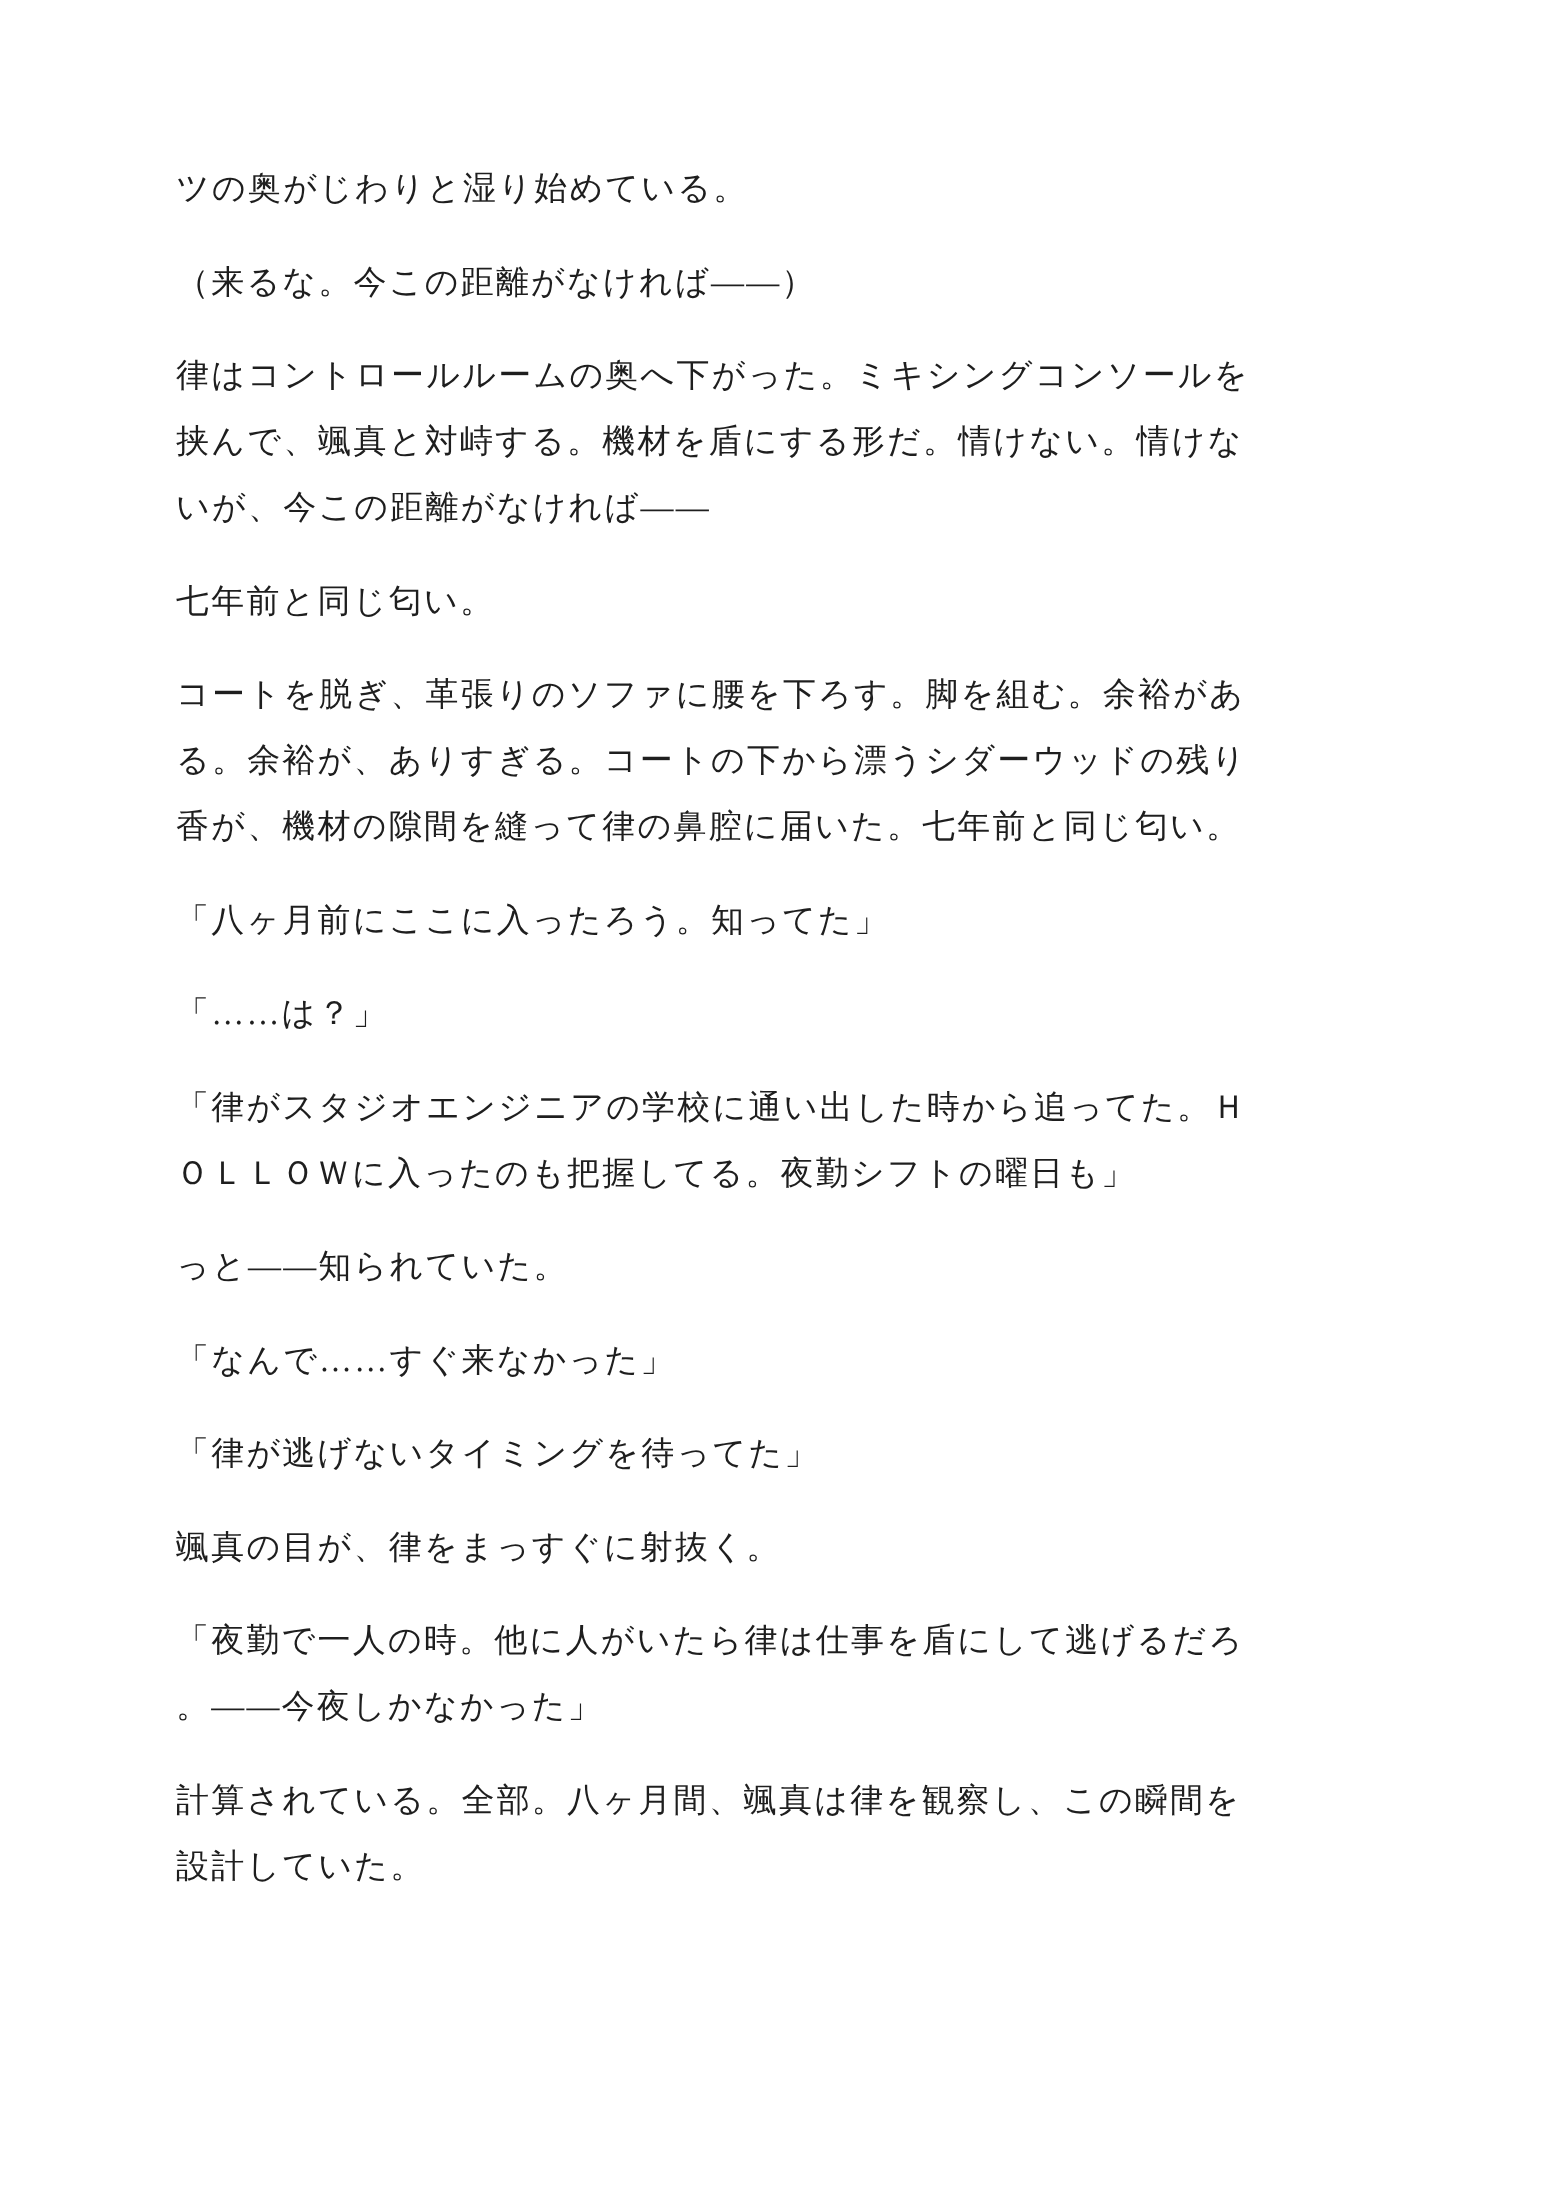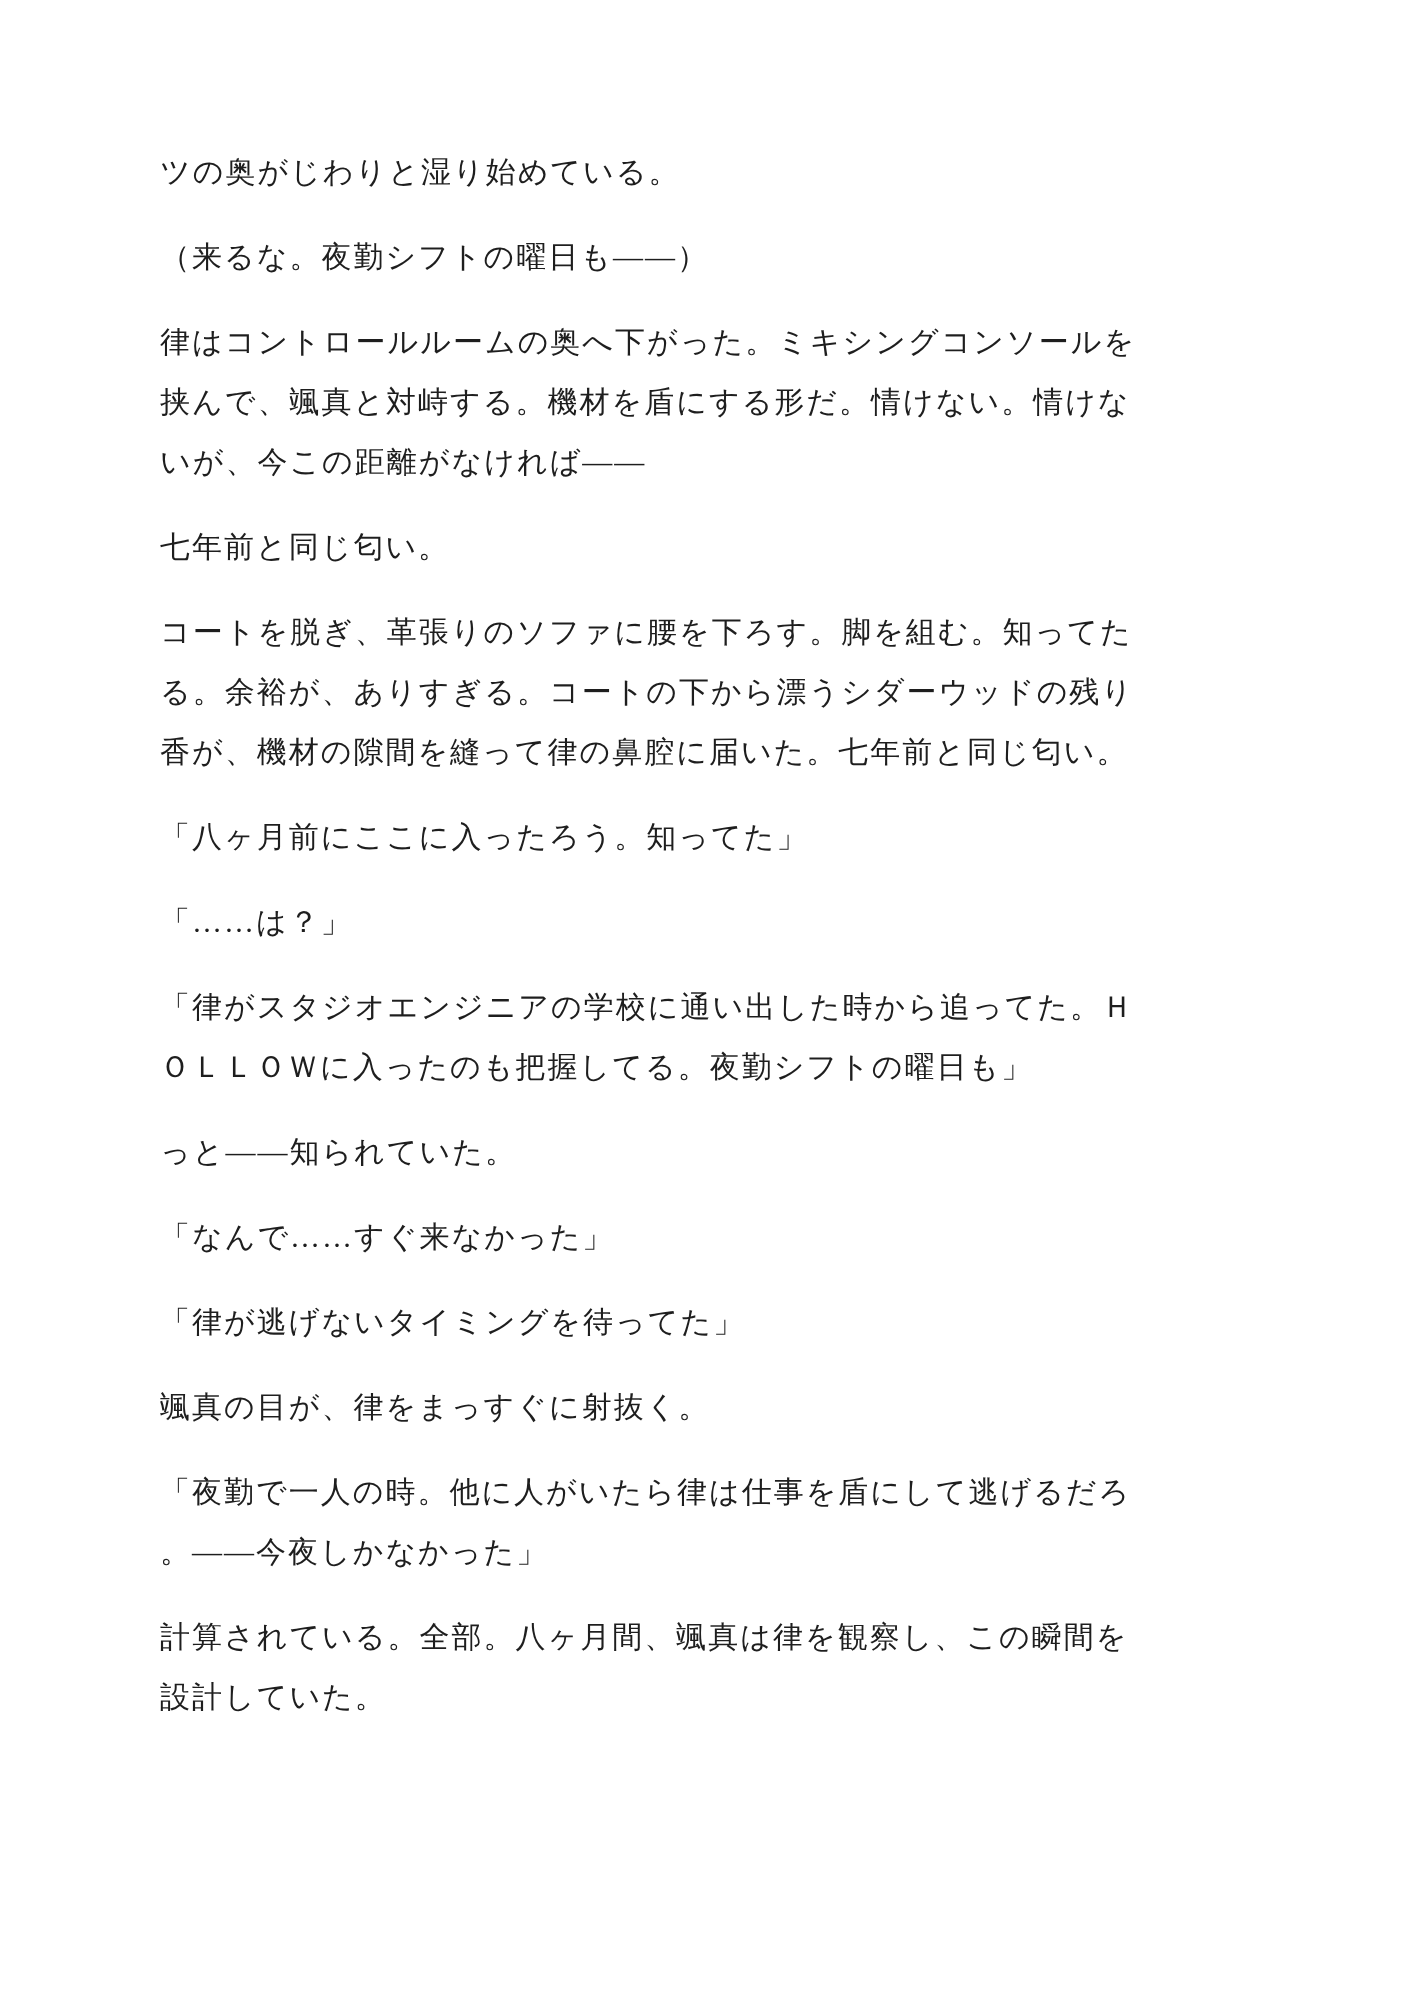--- a/index.html
+++ b/index.html
@@ -44,32 +44,32 @@
 </style>
 </head>
 <body style="background: rgb(255, 255, 255);">
 
 <div class="page">
   <div class="text-block" style="color: rgb(30, 30, 30);">
       <p class="para">
         <span class="line">ツの奥がじわりと湿り始めている。</span>
       </p>
       <p class="para">
-        <span class="line">（来るな。夜勤シフトの曜日も――）</span>
+        <span class="line">（来るな。今この距離がなければ――）</span>
       </p>
       <p class="para">
         <span class="line">律はコントロールルームの奥へ下がった。ミキシングコンソールを</span>
         <span class="line">挟んで、颯真と対峙する。機材を盾にする形だ。情けない。情けな</span>
         <span class="line">いが、今この距離がなければ――</span>
       </p>
       <p class="para">
         <span class="line">七年前と同じ匂い。</span>
       </p>
       <p class="para">
-        <span class="line">コートを脱ぎ、革張りのソファに腰を下ろす。脚を組む。知ってた</span>
+        <span class="line">コートを脱ぎ、革張りのソファに腰を下ろす。脚を組む。余裕があ</span>
         <span class="line">る。余裕が、ありすぎる。コートの下から漂うシダーウッドの残り</span>
         <span class="line">香が、機材の隙間を縫って律の鼻腔に届いた。七年前と同じ匂い。</span>
       </p>
       <p class="para">
         <span class="line">「八ヶ月前にここに入ったろう。知ってた」</span>
       </p>
       <p class="para">
         <span class="line">「……は？」</span>
       </p>
       <p class="para">

